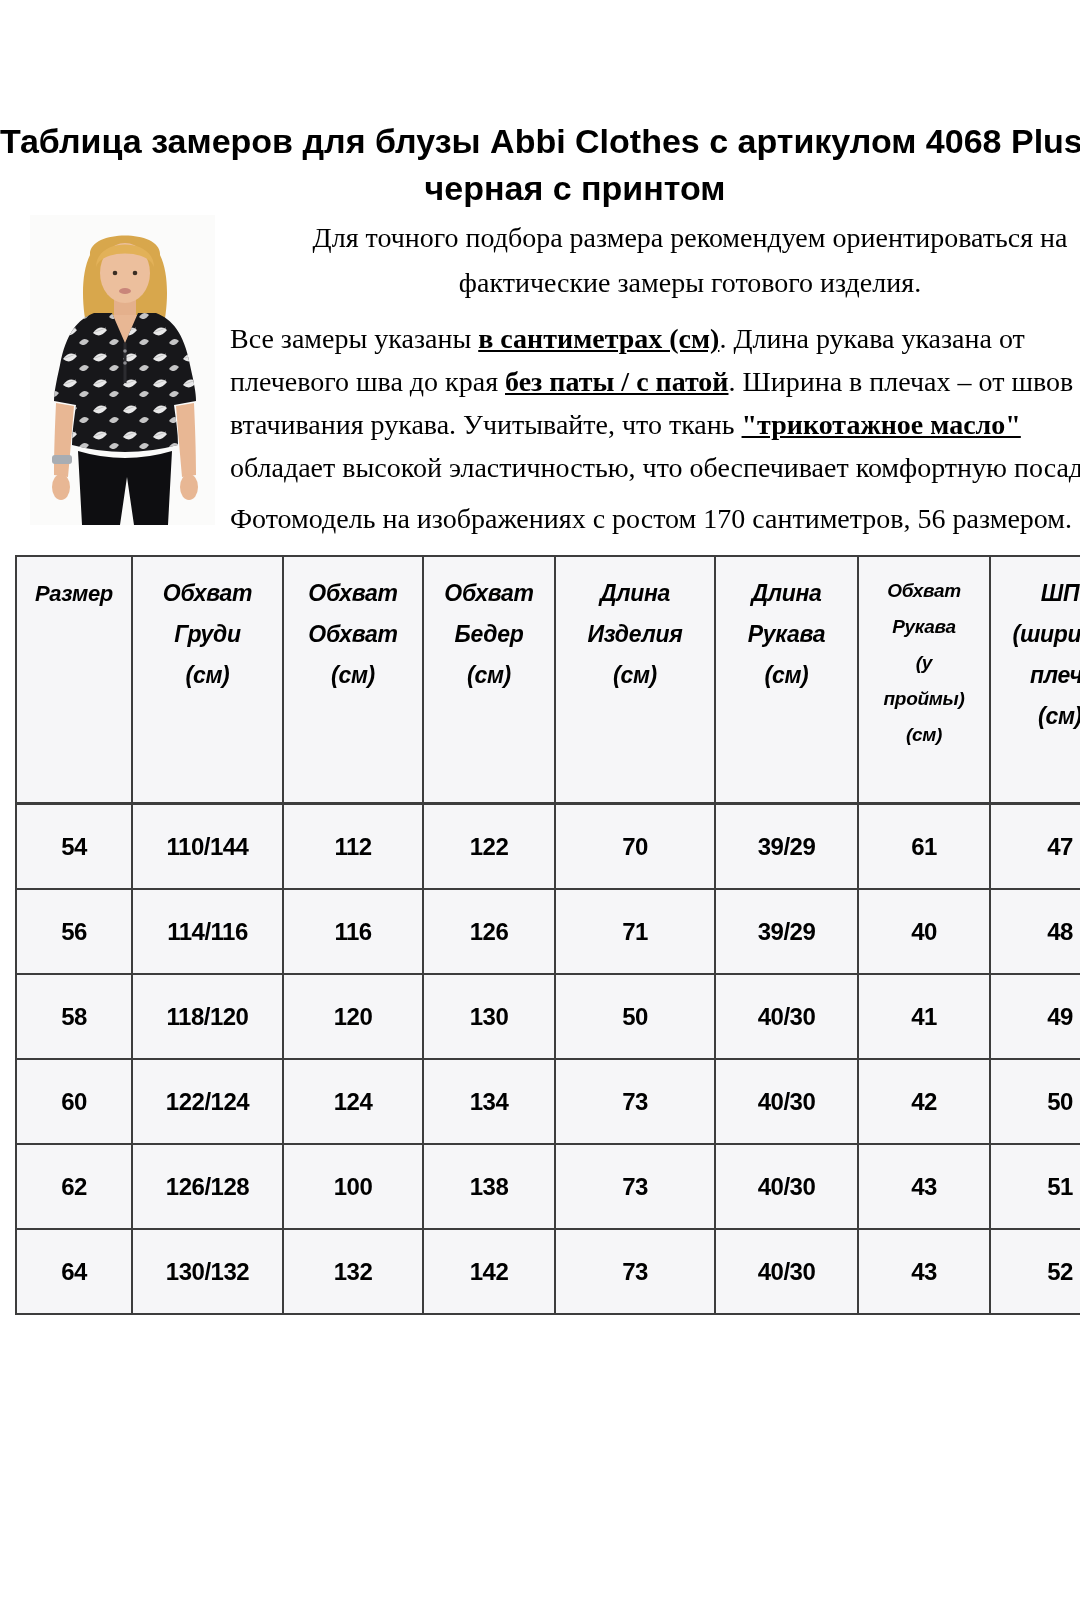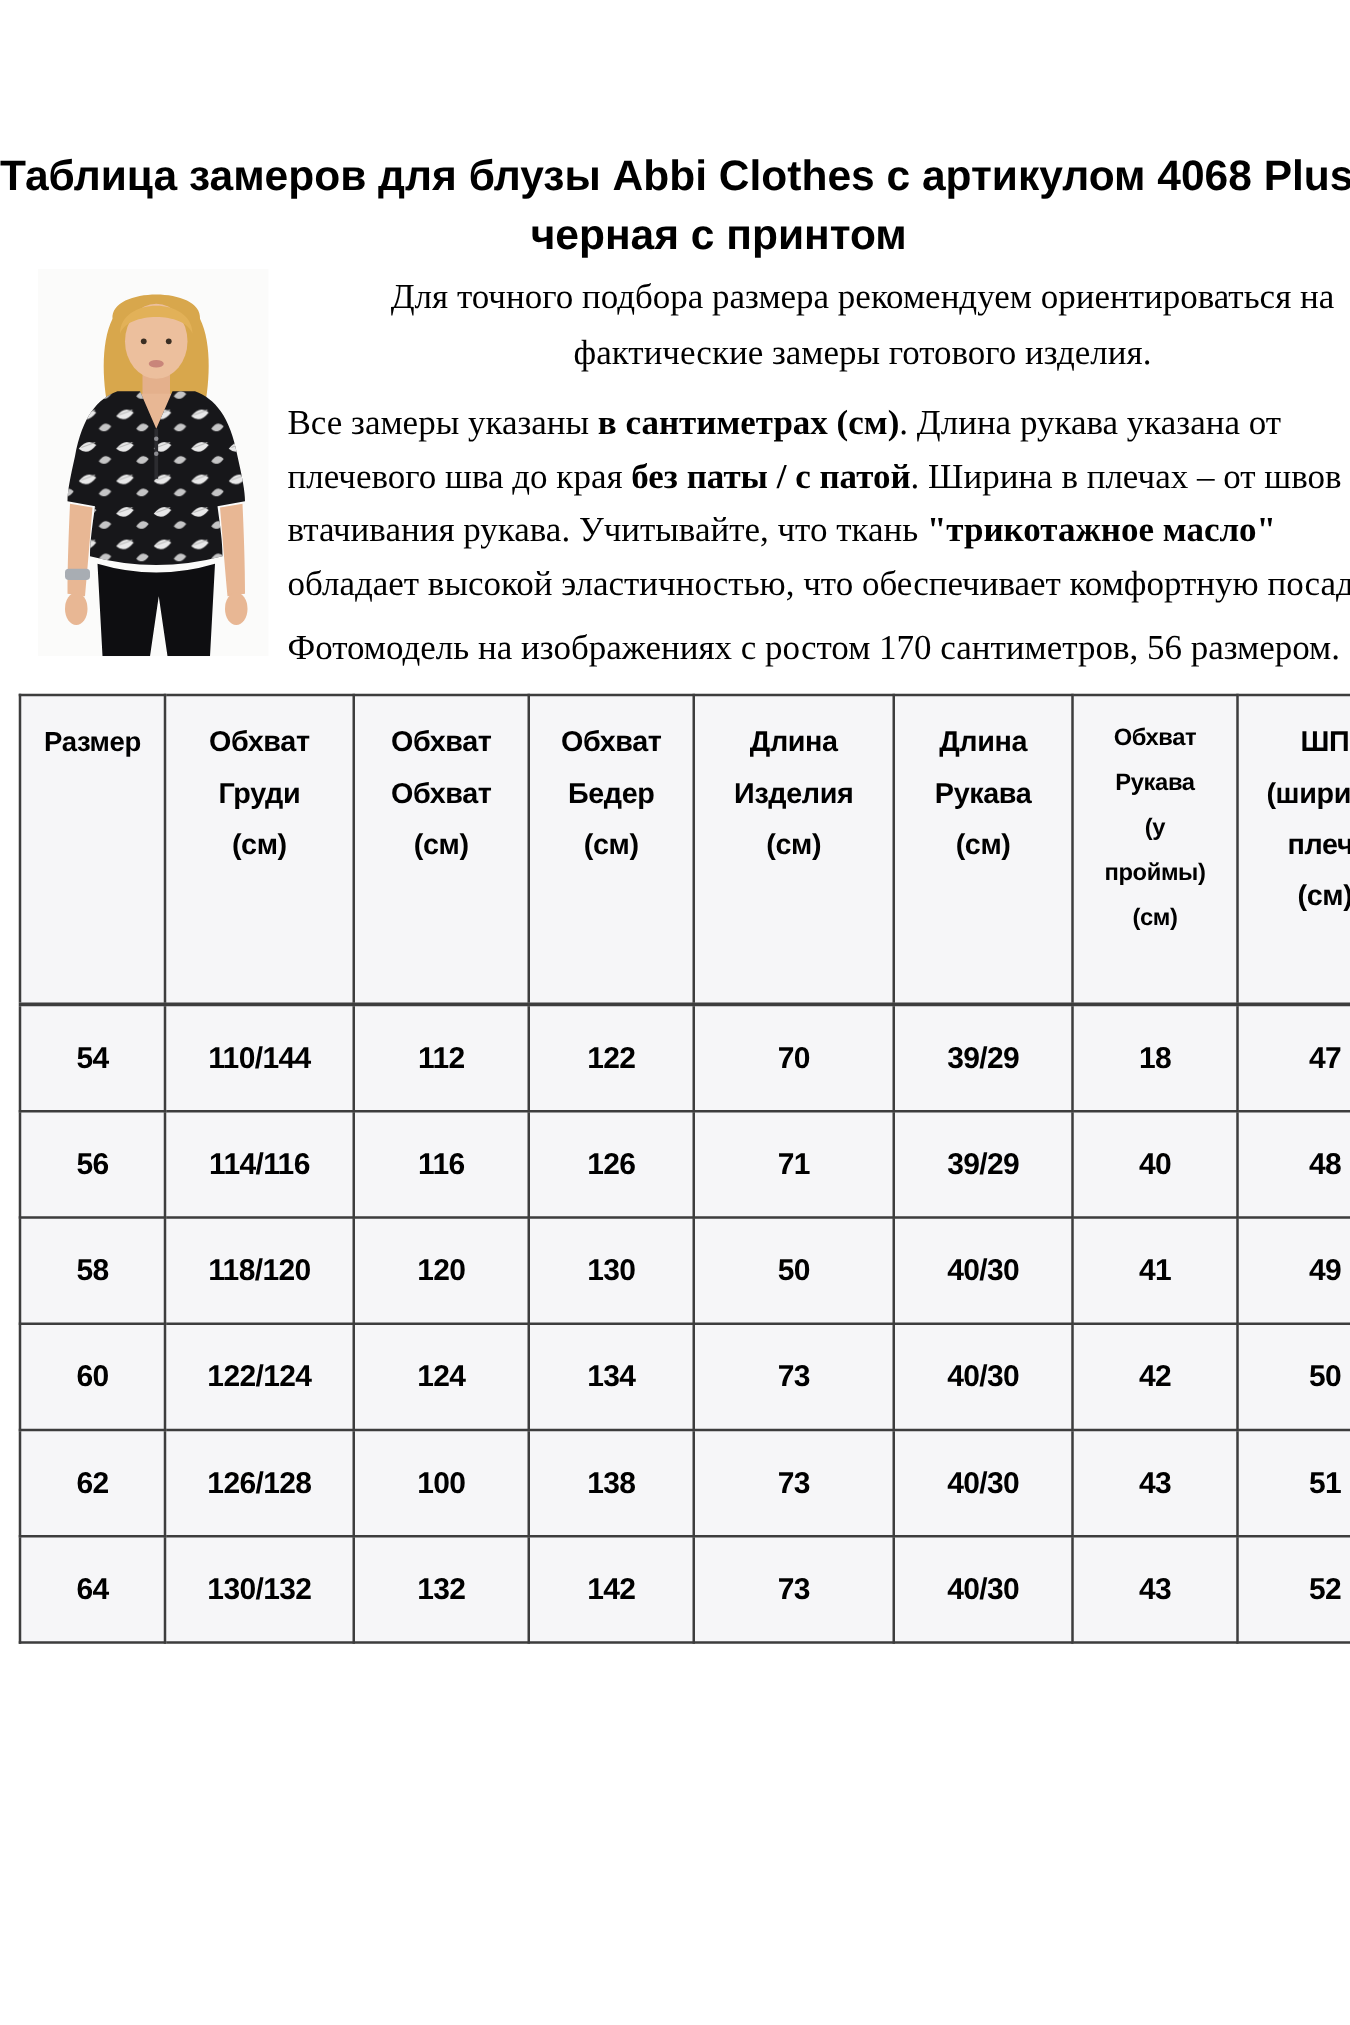--- a/index.html
+++ b/index.html
@@ -32,37 +32,37 @@
   
   .textcol{
     position:absolute;left:230px;top:215px;width:920px;
     font-family:"Liberation Serif","DejaVu Serif",serif;
     font-size:28px;
   }
   .textcol .line{white-space:nowrap;}
   .p1{text-align:center;line-height:45px;}
   .p2{margin-top:12px;line-height:43px;text-align:left;}
   .p3{margin-top:8px;line-height:43px;white-space:nowrap;}
-  .b{font-weight:bold;}
+  .b{font-weight:bold;text-decoration:underline;}
 
   
   table.size{
     position:absolute;left:15px;top:555px;
     border-collapse:collapse;table-layout:fixed;
     background:var(--cellbg);
     border:2px solid var(--border);
   }
   table.size th,table.size td{
     border:2px solid var(--border);
     background:var(--cellbg);
     padding:0;
   }
   table.size thead th{
     height:229px;vertical-align:top;padding-top:16px;
-    font-weight:bold;text-align:center;
+    font-weight:bold;text-align:center;font-style:italic;
   }
   table.size thead tr{border-bottom:3px solid var(--border);}
   .hline{line-height:41px;font-size:23px;letter-spacing:-0.3px;}
   th.c0 .hline{font-size:22px;}
   th.small .hline{font-size:19px;line-height:36px;}
   table.size tbody td{
     height:83px;text-align:center;vertical-align:middle;
     font-weight:bold;font-size:24px;letter-spacing:-0.5px;
   }
 </style>
@@ -200,21 +200,21 @@
         </tr>
     </thead>
     <tbody id="tbody">
         <tr>
           <td>54</td>
           <td>110/144</td>
           <td>112</td>
           <td>122</td>
           <td>70</td>
           <td>39/29</td>
-          <td>18</td>
+          <td>61</td>
           <td>47</td>
         </tr>
         <tr>
           <td>56</td>
           <td>114/116</td>
           <td>116</td>
           <td>126</td>
           <td>71</td>
           <td>39/29</td>
           <td>40</td>

